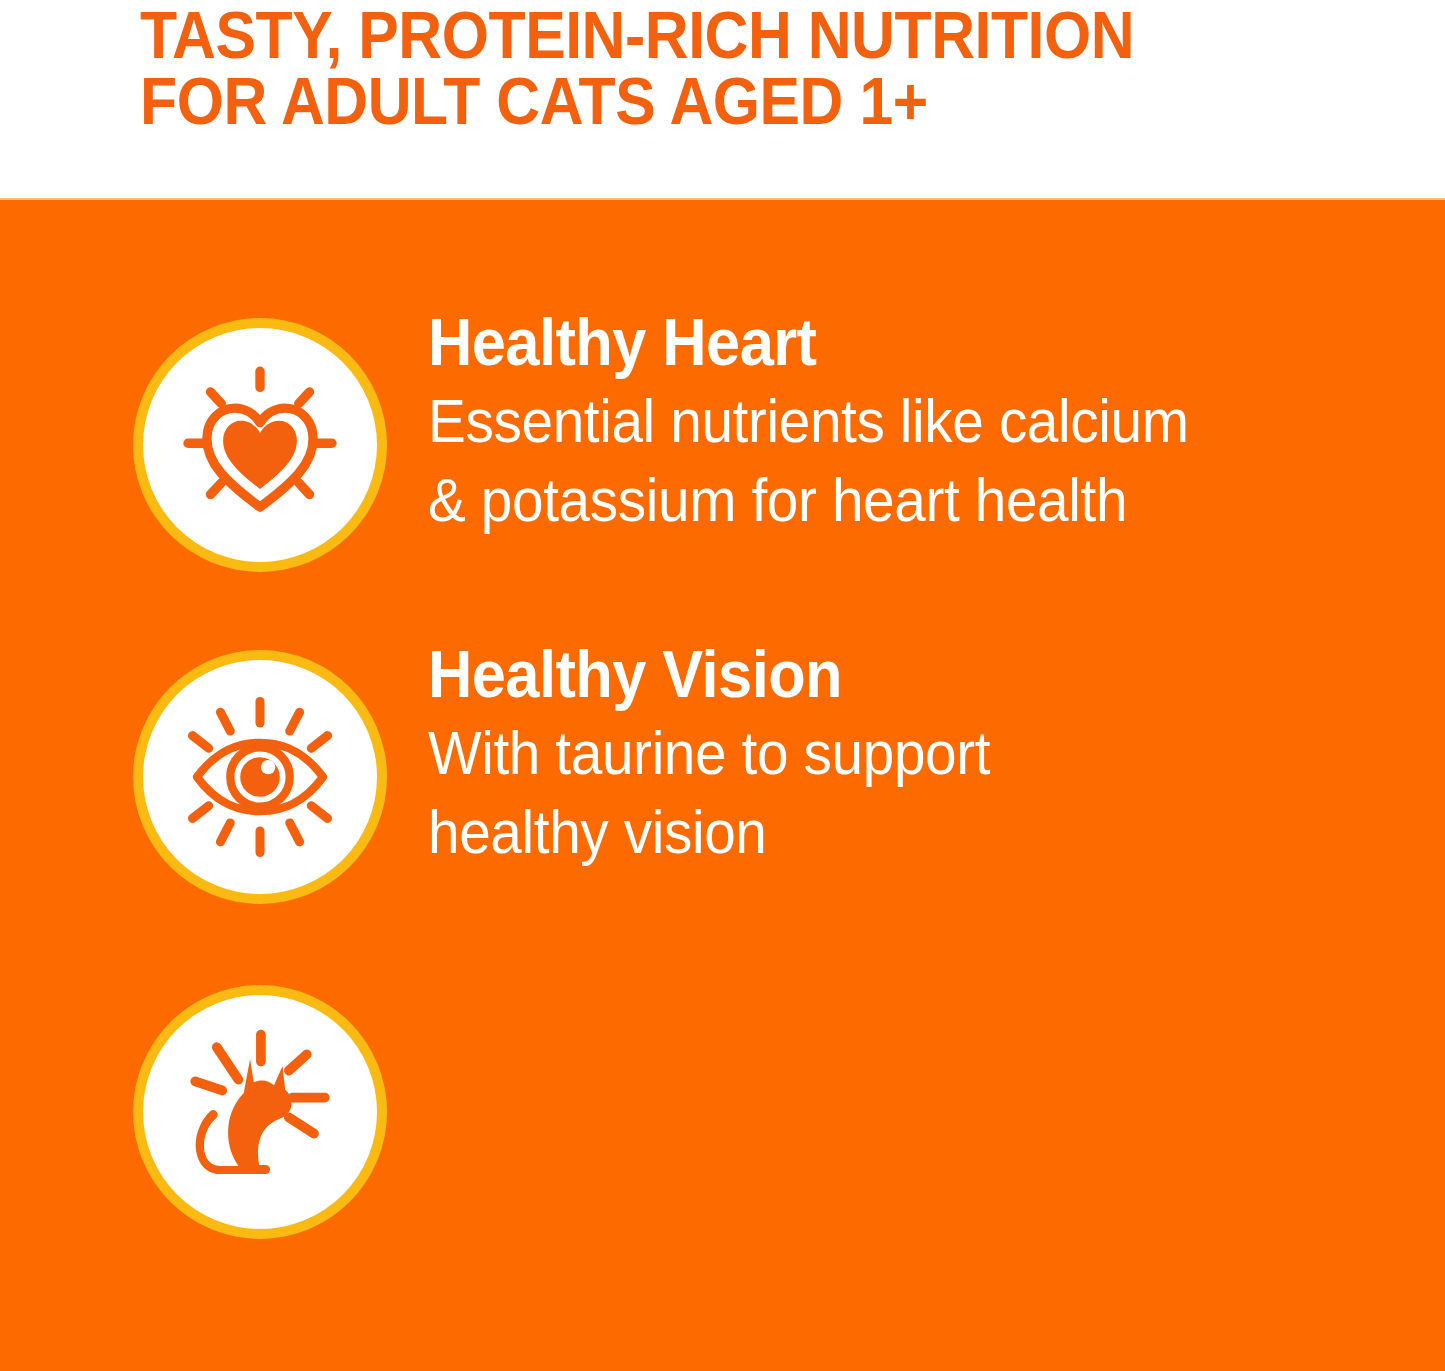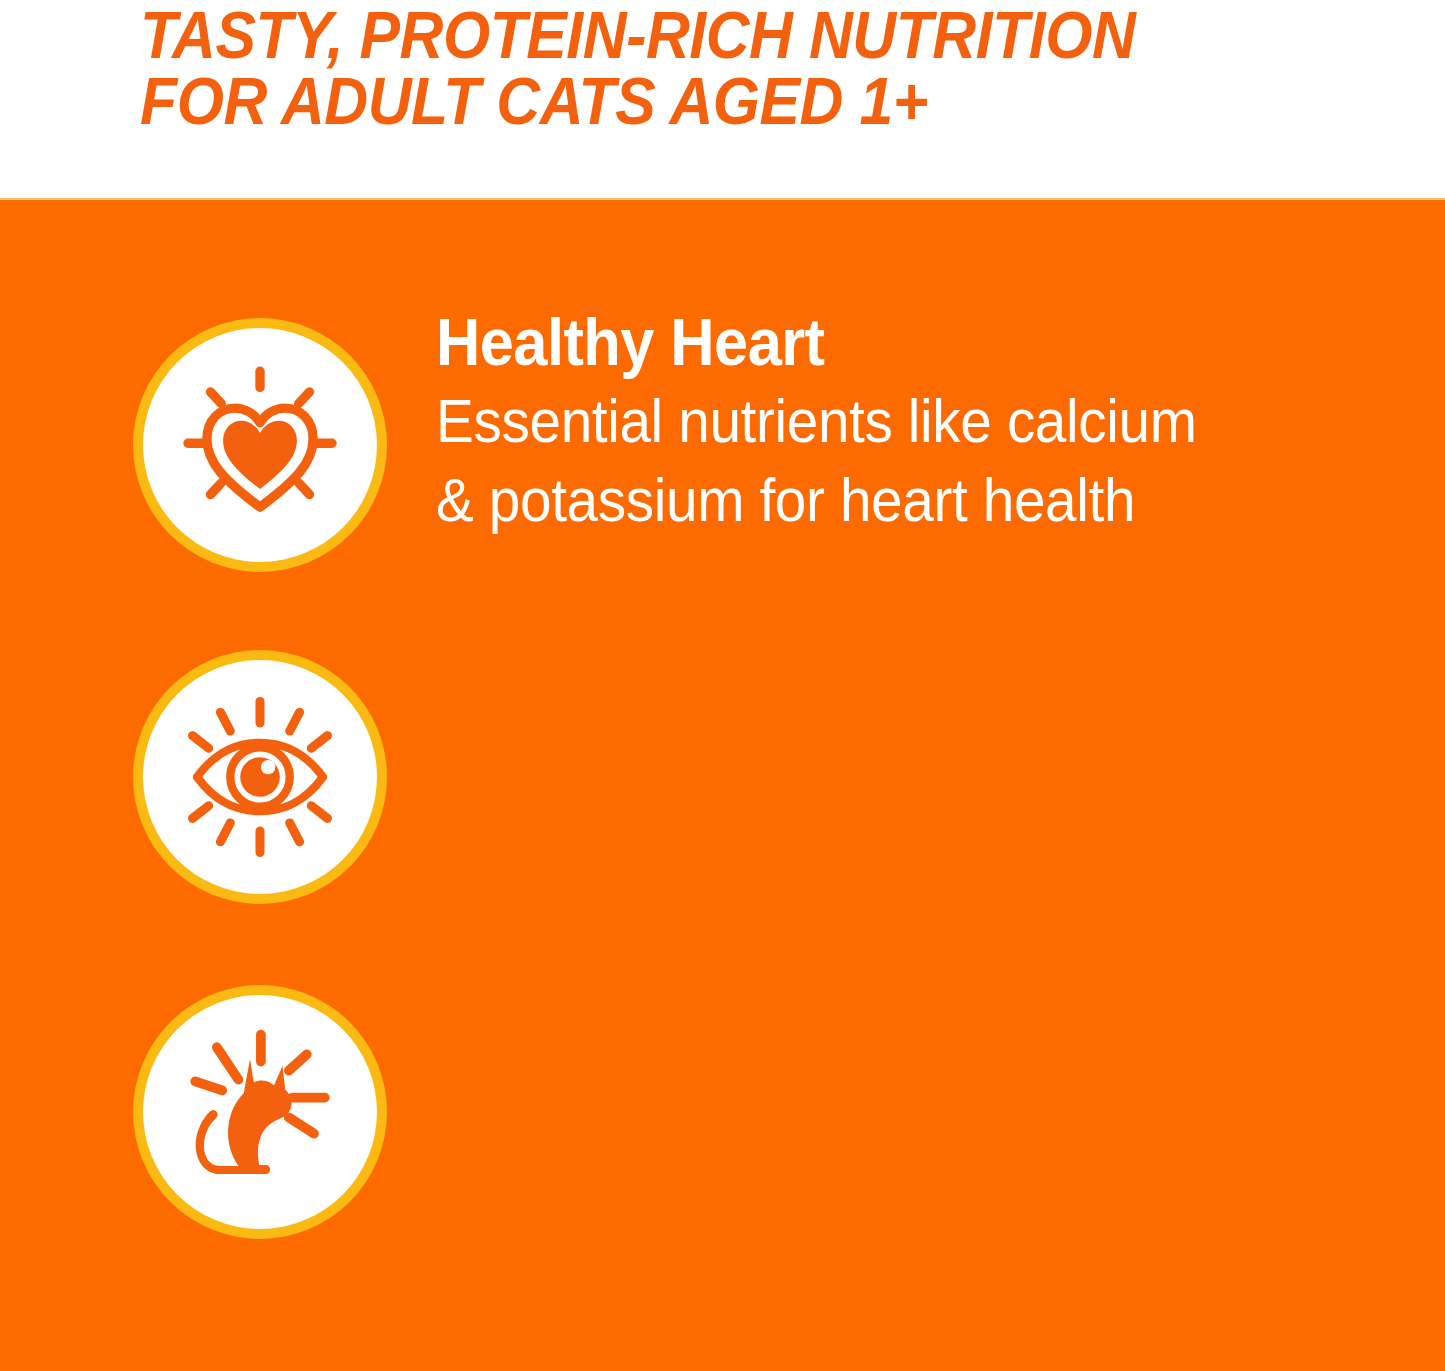--- a/index.html
+++ b/index.html
@@ -24,21 +24,20 @@
 
   
   .header-band {
     position: absolute;
     left: 0;
     top: 0;
     width: 1445px;
     height: 198px;
     background: #ffffff;
     box-sizing: border-box;
-    font-style: italic;
   }
 
   .headline {
     position: absolute;
     left: 140px;
     top: 2px;
     width: 1270px;
     color: #F4610E;
     font-family: "Liberation Sans", sans-serif;
     font-weight: bold;
@@ -121,21 +120,20 @@
     width: 100%;
     height: 100%;
   }
 
   
   .benefit-text {
     position: absolute;
     left: 428px;
     top: 0;
     width: 950px;
-    margin-left: 8px;
   }
 
   .benefit-title {
     color: #FFFFFF;
     font-family: "Liberation Sans", sans-serif;
     font-weight: bold;
     font-size: 66px;
     line-height: 72px;
     letter-spacing: -0.6px;
     transform: scaleX(0.93);
@@ -229,20 +227,25 @@
               <line x1="72" y1="86" x2="66.5" y2="75.5"></line>
               <line x1="50" y1="92" x2="50" y2="80"></line>
             </g>
             <path d="M15 50 C 26 35, 38 31, 50 31 C 62 31, 74 35, 85 50
                      C 74 65, 62 69, 50 69 C 38 69, 26 65, 15 50 Z" fill="none" stroke="#F4610E" stroke-width="4.6" stroke-linejoin="round"></path>
             <circle cx="50" cy="50" r="16.5" fill="none" stroke="#F4610E" stroke-width="4.6"></circle>
             <circle cx="50" cy="50" r="11" fill="#F4610E"></circle>
             <circle cx="54.5" cy="44.5" r="4" fill="#FFFFFF"></circle>
           </svg>
         </div>
+      </div>
+      <div class="benefit-text">
+        <div class="benefit-title">Healthy Vision</div>
+        <div class="benefit-desc">With taurine to support
+healthy vision</div>
       </div>
     </div>
 
     <div class="benefit-row row-2">
       <div class="icon-badge">
         <div class="ring"></div>
         <div class="disc"></div>
         <div class="glyph">
           <svg viewBox="0 0 100 100" xmlns="http://www.w3.org/2000/svg">
             <g fill="none" stroke="#F4610E" stroke-width="5.4" stroke-linecap="round">

